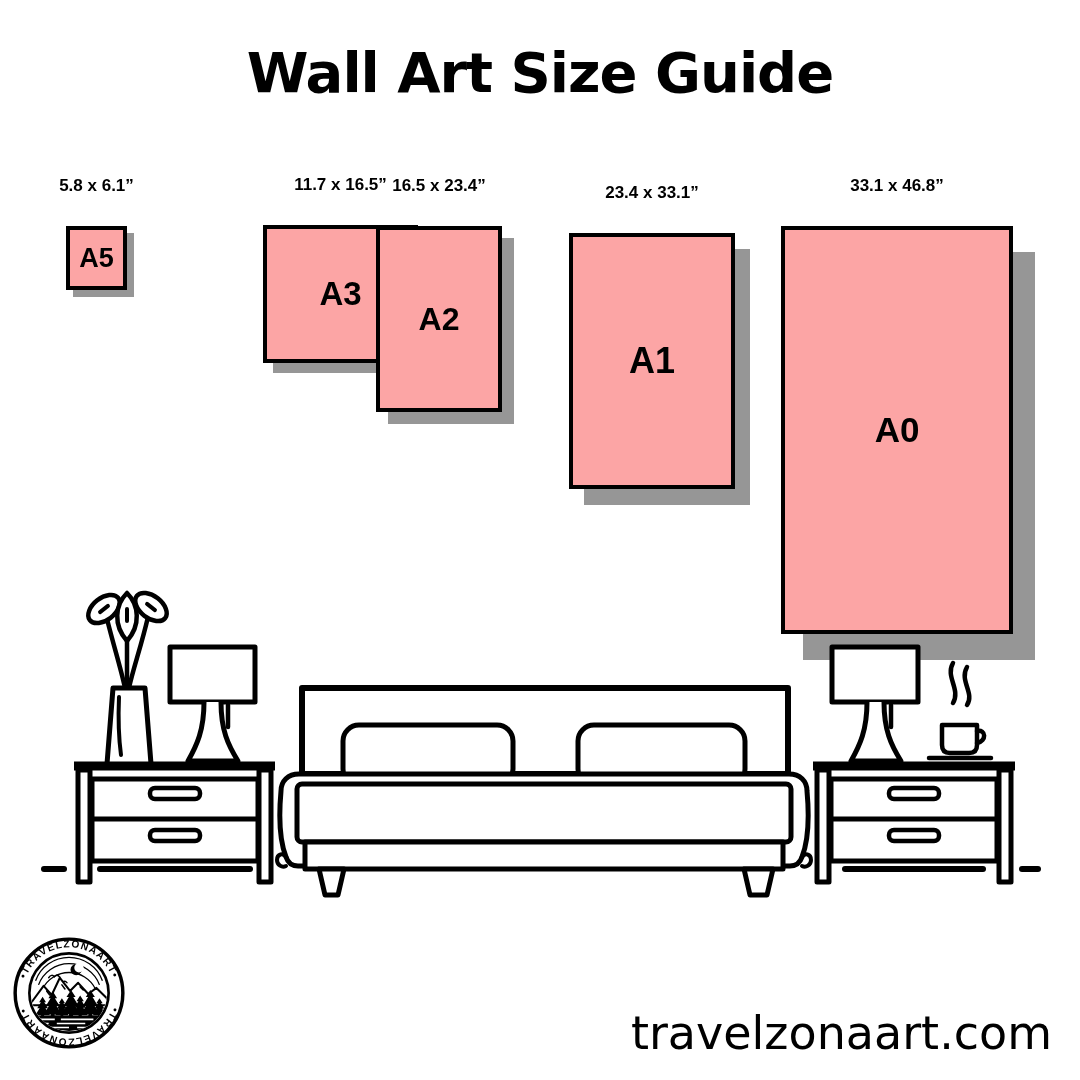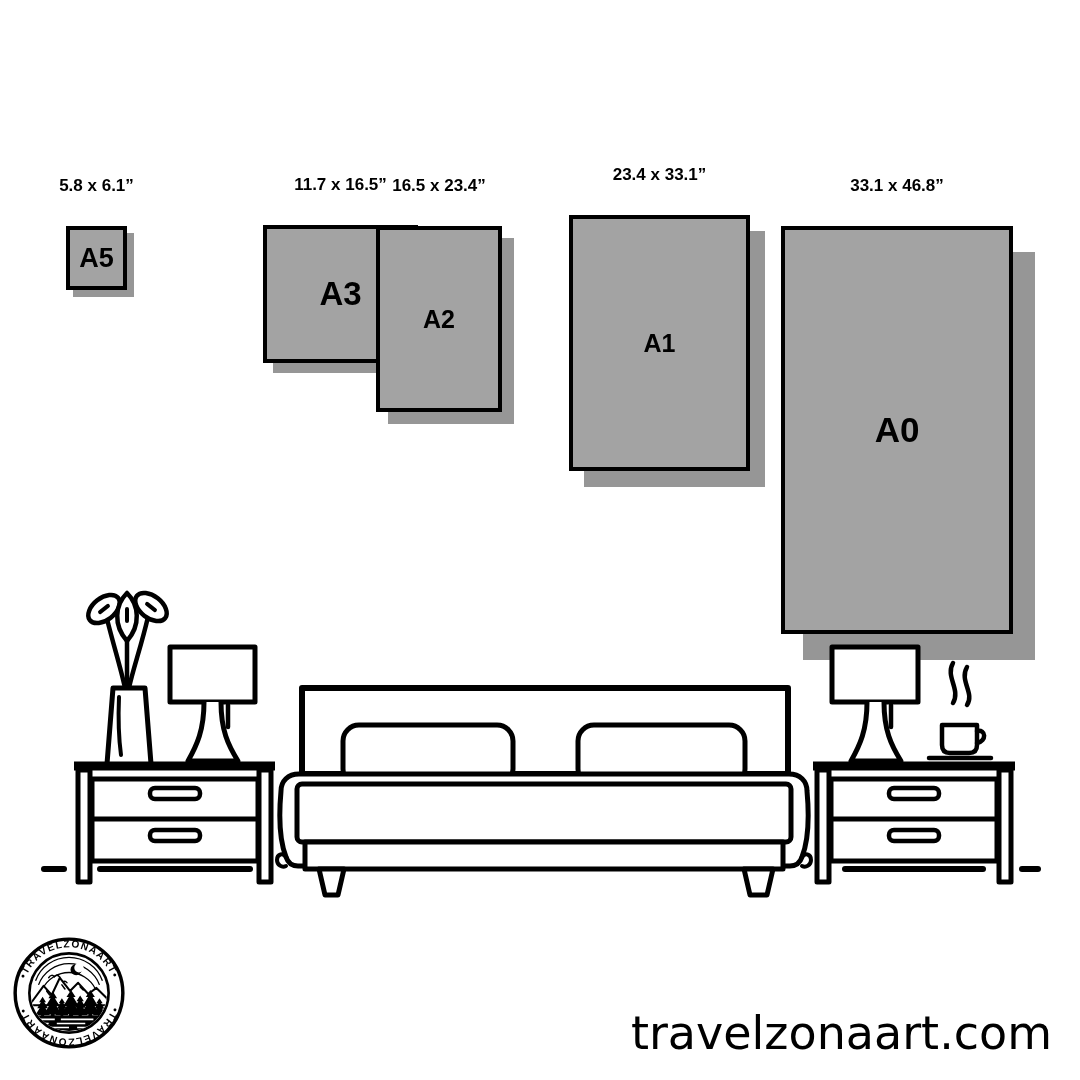--- a/index.html
+++ b/index.html
@@ -5,49 +5,50 @@
   html,body{margin:0;padding:0;background:#fff;}
   .canvas{position:relative;width:1080px;height:1080px;background:#fff;overflow:hidden;
           font-family:"Liberation Sans",sans-serif;color:#000;}
   .title{position:absolute;left:0;top:40px;width:1080px;text-align:center;
          font-family:"DejaVu Sans",sans-serif;font-weight:bold;font-size:56px;
          letter-spacing:-1px;}
   
   .size-card{position:absolute;}
   .size-dims{position:absolute;top:-27px;left:-40px;right:-40px;text-align:center;
              font-size:17px;font-weight:bold;white-space:nowrap;}
-  .size-rect{position:absolute;inset:0;background:#a3a3a3;border:4px solid #000;
+  .size-rect{position:absolute;inset:0;background:#fca5a5;border:4px solid #000;
              box-sizing:border-box;display:flex;align-items:center;justify-content:center;
              font-weight:bold;margin-top:23px;}
   .a5{left:66px;top:203px;width:61px;height:87px;}
   .a5 .size-rect{box-shadow:7px 7px 0 0 #969696;font-size:27px;}
   .a4{left:155px;top:202px;width:91px;height:112px;}
   .a4 .size-rect{box-shadow:8px 8px 0 0 #969696;font-size:29px;}
   .a3{left:263px;top:202px;width:111px;height:161px;padding-left:44px;}
   .a3 .size-rect{box-shadow:10px 10px 0 0 #969696;font-size:33px;}
   .a2{left:376px;top:203px;width:126px;height:209px;}
-  .a2 .size-rect{box-shadow:12px 12px 0 0 #969696;font-size:25px;}
-  .a1{left:569px;top:192px;width:181px;height:279px;}
-  .a1 .size-rect{box-shadow:15px 16px 0 0 #969696;font-size:25px;}
+  .a2 .size-rect{box-shadow:12px 12px 0 0 #969696;font-size:32px;}
+  .a1{left:569px;top:210px;width:166px;height:279px;}
+  .a1 .size-rect{box-shadow:15px 16px 0 0 #969696;font-size:36px;}
   .a0{left:781px;top:203px;width:232px;height:431px;}
   .a0 .size-rect{box-shadow:22px 26px 0 0 #969696;font-size:35px;}
   
   .scene{position:absolute;left:0;top:585px;width:1080px;height:320px;}
   
   .logo{position:absolute;left:6px;top:930px;width:126px;height:126px;}
   .website{position:absolute;right:28px;top:1006px;
            font-family:"DejaVu Sans",sans-serif;font-weight:normal;font-size:46px;}
   .arc-text{font-family:"Liberation Sans",sans-serif;font-weight:bold;
             font-size:10px;letter-spacing:1.2px;}
 </style>
 </head>
 <body>
 
 <div class="canvas">
 
+  <div class="title">Wall Art Size Guide</div>
 
   <div class="size-card a5">
     <div class="size-dims">5.8 x 6.1”</div>
     <div class="size-rect">
       <span>A5</span>
     </div>
   </div>
   <div class="size-card a3">
     <div class="size-dims">11.7 x 16.5”</div>
     <div class="size-rect">

